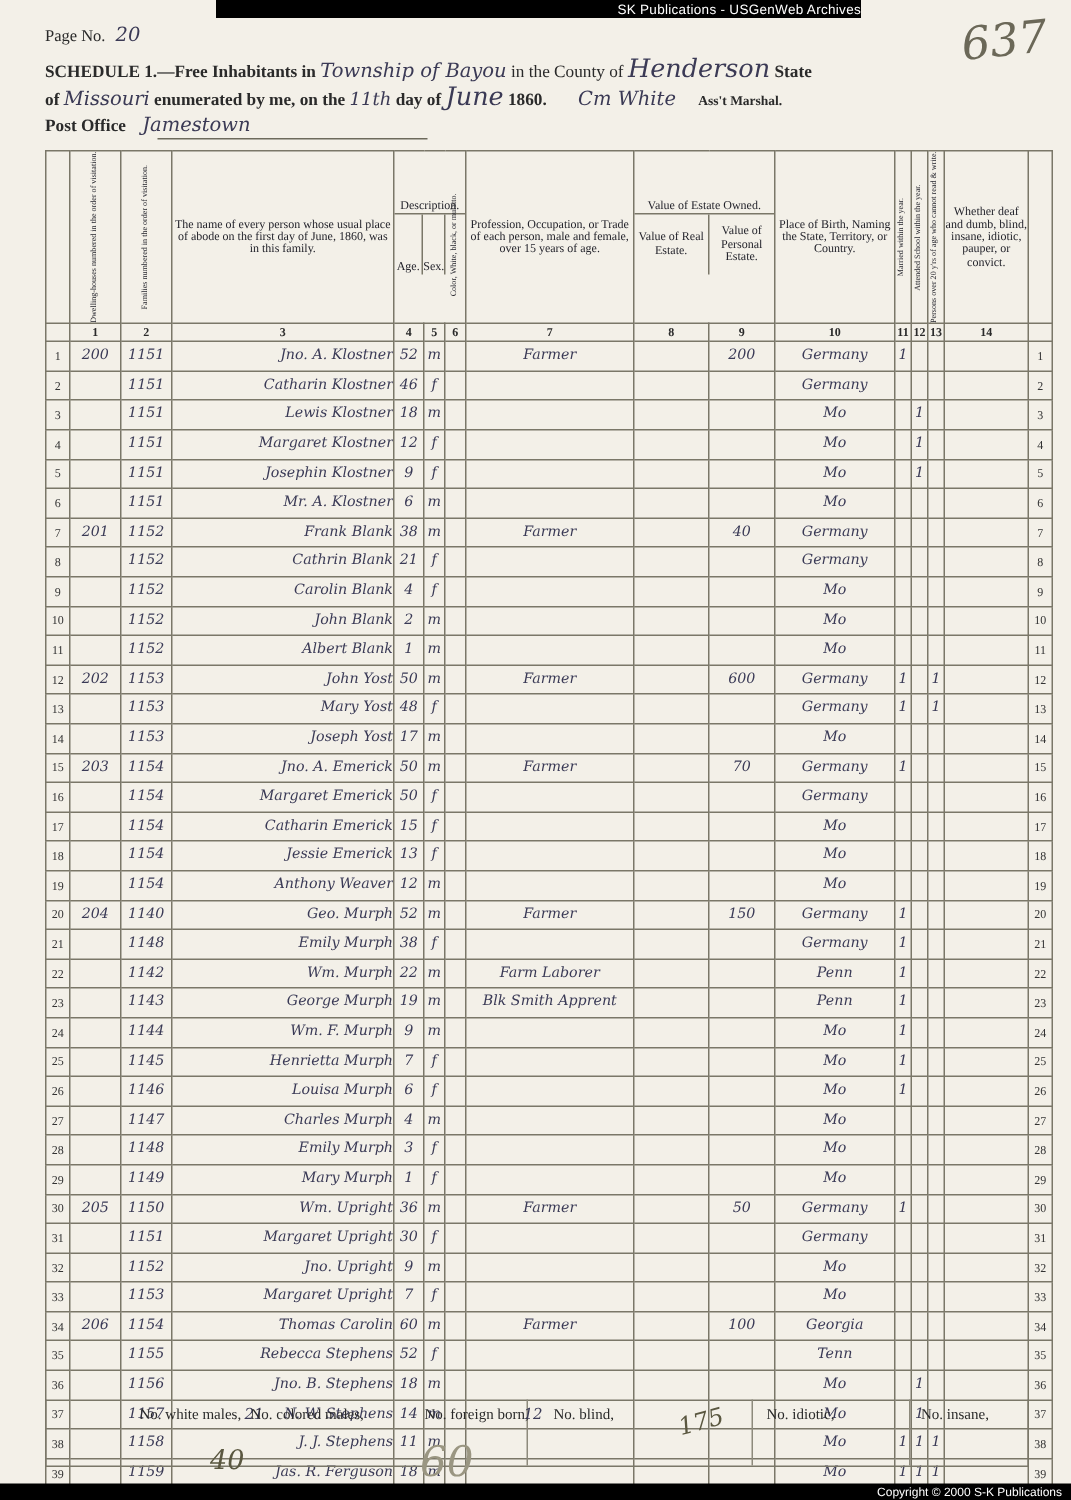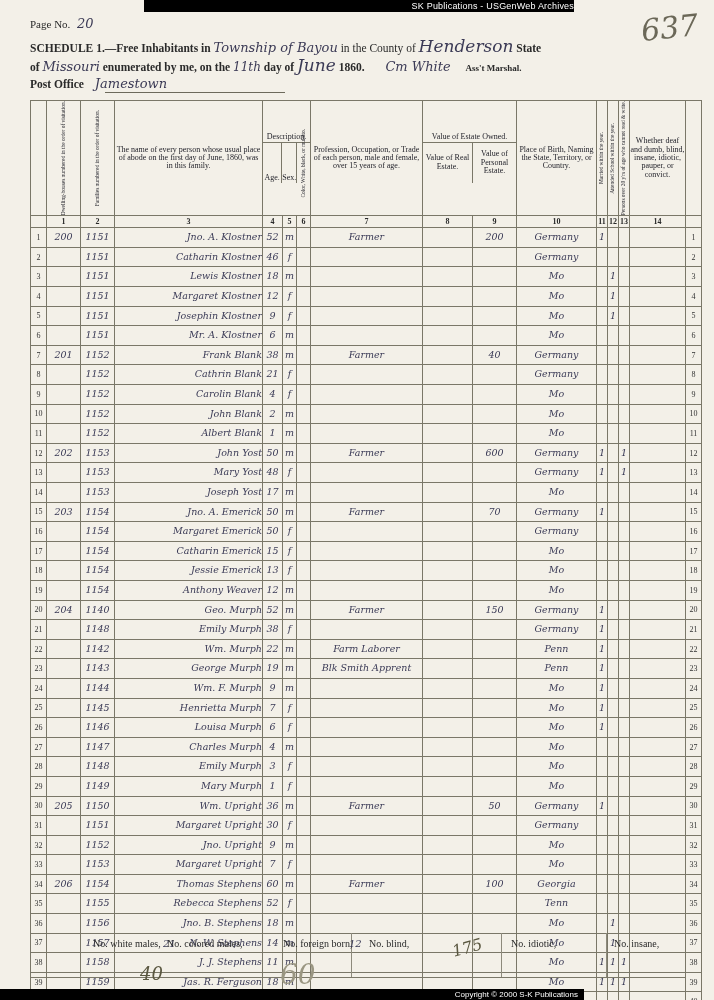--- a/index.html
+++ b/index.html
@@ -16,21 +16,21 @@
     background:#f3f0e8;
   }
   
   .top-banner{
     position:absolute;top:0;left:144px;width:430px;height:12px;
     background:#000;color:#fff;font-size:9px;
     font-family:"Liberation Sans", sans-serif;
     text-align:right;line-height:12px;letter-spacing:.2px;
   }
   .bottom-banner{
-    position:absolute;bottom:0;left:0;width:584px;height:11px;
+    position:absolute;bottom:0;left:0;width:714px;height:11px;
     background:#000;color:#fff;font-size:8px;
     font-family:"Liberation Sans", sans-serif;
     text-align:right;line-height:11px;padding-right:6px;box-sizing:border-box;
   }
   .hand{
     font-family:"DejaVu Serif", serif;
     font-style:italic;
     color:#3b3a55;
   }
   .pageno{
@@ -1791,21 +1791,21 @@
         </tr>
         <tr>
           <td class="edge">34</td>
           <td>
             <span class="cell">206</span>
           </td>
           <td>
             <span class="cell">1154</span>
           </td>
           <td>
-            <span class="cell l">Thomas Stephens</span>
+            <span class="cell l">Thomas Carolin</span>
           </td>
           <td>
             <span class="cell">60</span>
           </td>
           <td>
             <span class="cell">m</span>
           </td>
           <td>
             <span class="cell"></span>
           </td>

